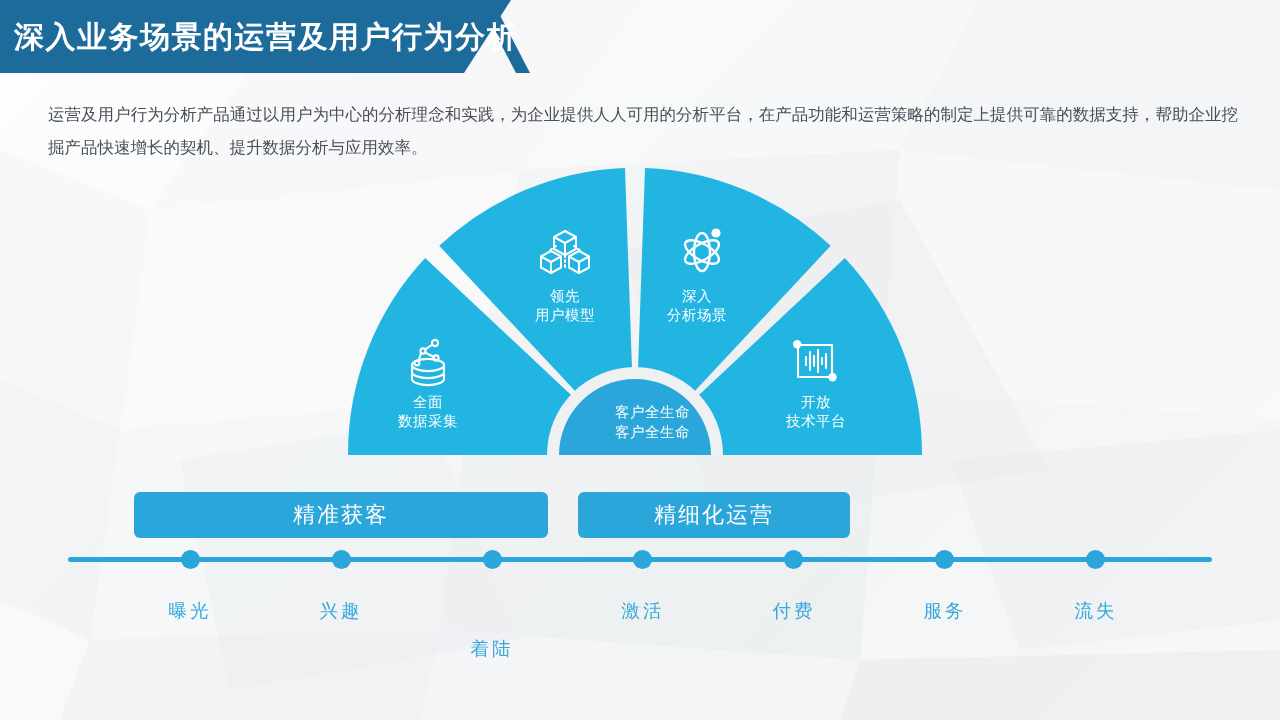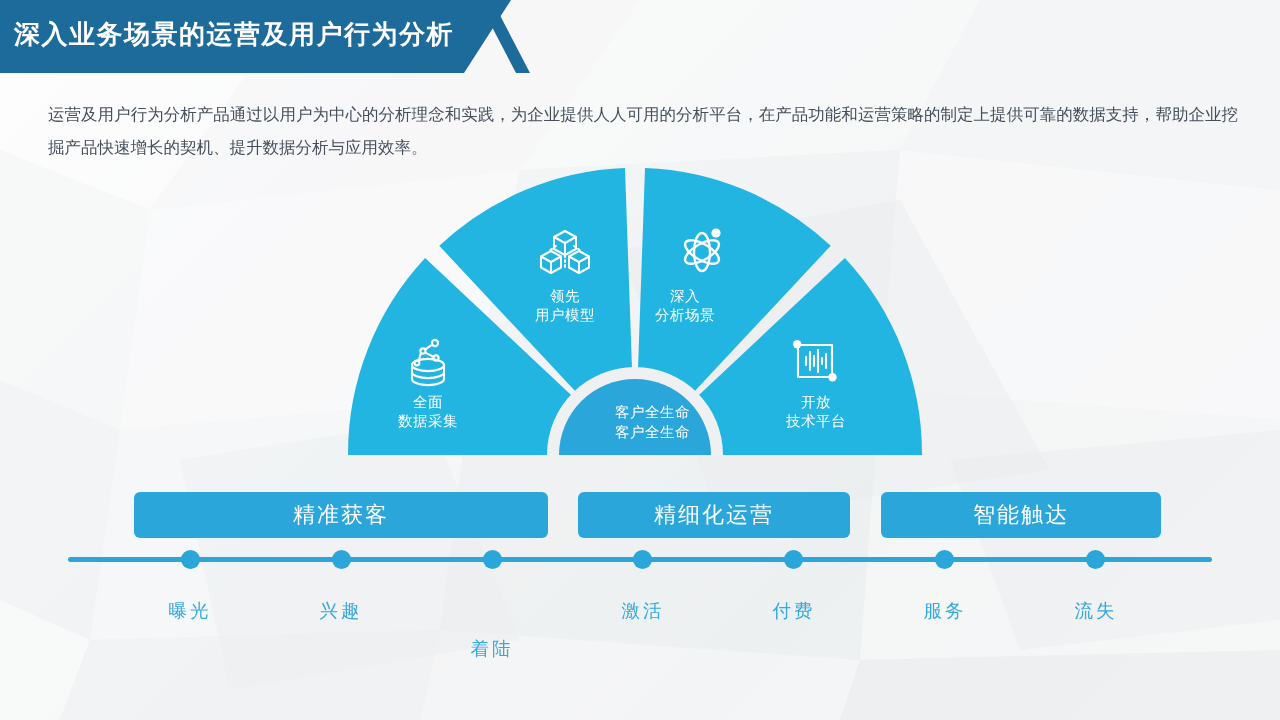--- a/index.html
+++ b/index.html
@@ -33,21 +33,21 @@
     position: absolute;
     left: 0; top: 0;
     width: 520px;
     height: 73px;
   }
   .title-banner svg { display: block; }
   .title-text {
     position: absolute;
     left: 14px;
     top: 17px;
-    font-size: 26px;
+    font-size: 30px;
     font-weight: bold;
     color: #ffffff;
     letter-spacing: 1.5px;
     white-space: nowrap;
     font-family: "Liberation Serif", "DejaVu Serif", serif;
   }
 
   
   .body-copy {
     position: absolute;
@@ -258,38 +258,37 @@
     </div>
 
     <div class="fan-label" style="left:43px; top:230px; width:90px;">
       <div>全面</div>
       <div>数据采集</div>
     </div>
     <div class="fan-label" style="left:180px; top:124px; width:90px;">
       <div>领先</div>
       <div>用户模型</div>
     </div>
-    <div class="fan-label" style="left:300px; top:124px; width:90px;font-family:Liberation Serif, serif;">
+    <div class="fan-label" style="left:312px; top:124px; width:90px;font-family:Liberation Serif, serif;">
       <div>深入</div>
       <div>分析场景</div>
     </div>
     <div class="fan-label" style="left:431px; top:230px; width:90px;">
       <div>开放</div>
       <div>技术平台</div>
     </div>
 
     <div class="hub-label" style="left:240px; top:240px; width:110px;">
       <div>客户全生命</div>
       <div>客户全生命</div>
     </div>
   </div>
 
   <div class="phase-box" style="left:134px; top:492px; width:414px;">精准获客</div>
   <div class="phase-box" style="left:578px; top:492px; width:272px;">精细化运营</div>
-  <div class="phase-box" style="left:881px; top:492px; width:280px;">智能触达</div>
 
   <div class="timeline-line"></div>
 
   <div class="tl-dot" style="left:181px;"></div>
   <div class="tl-dot" style="left:332px;"></div>
   <div class="tl-dot" style="left:483px;"></div>
   <div class="tl-dot" style="left:633px;"></div>
   <div class="tl-dot" style="left:784px;"></div>
   <div class="tl-dot" style="left:935px;"></div>
   <div class="tl-dot" style="left:1086px;"></div>

